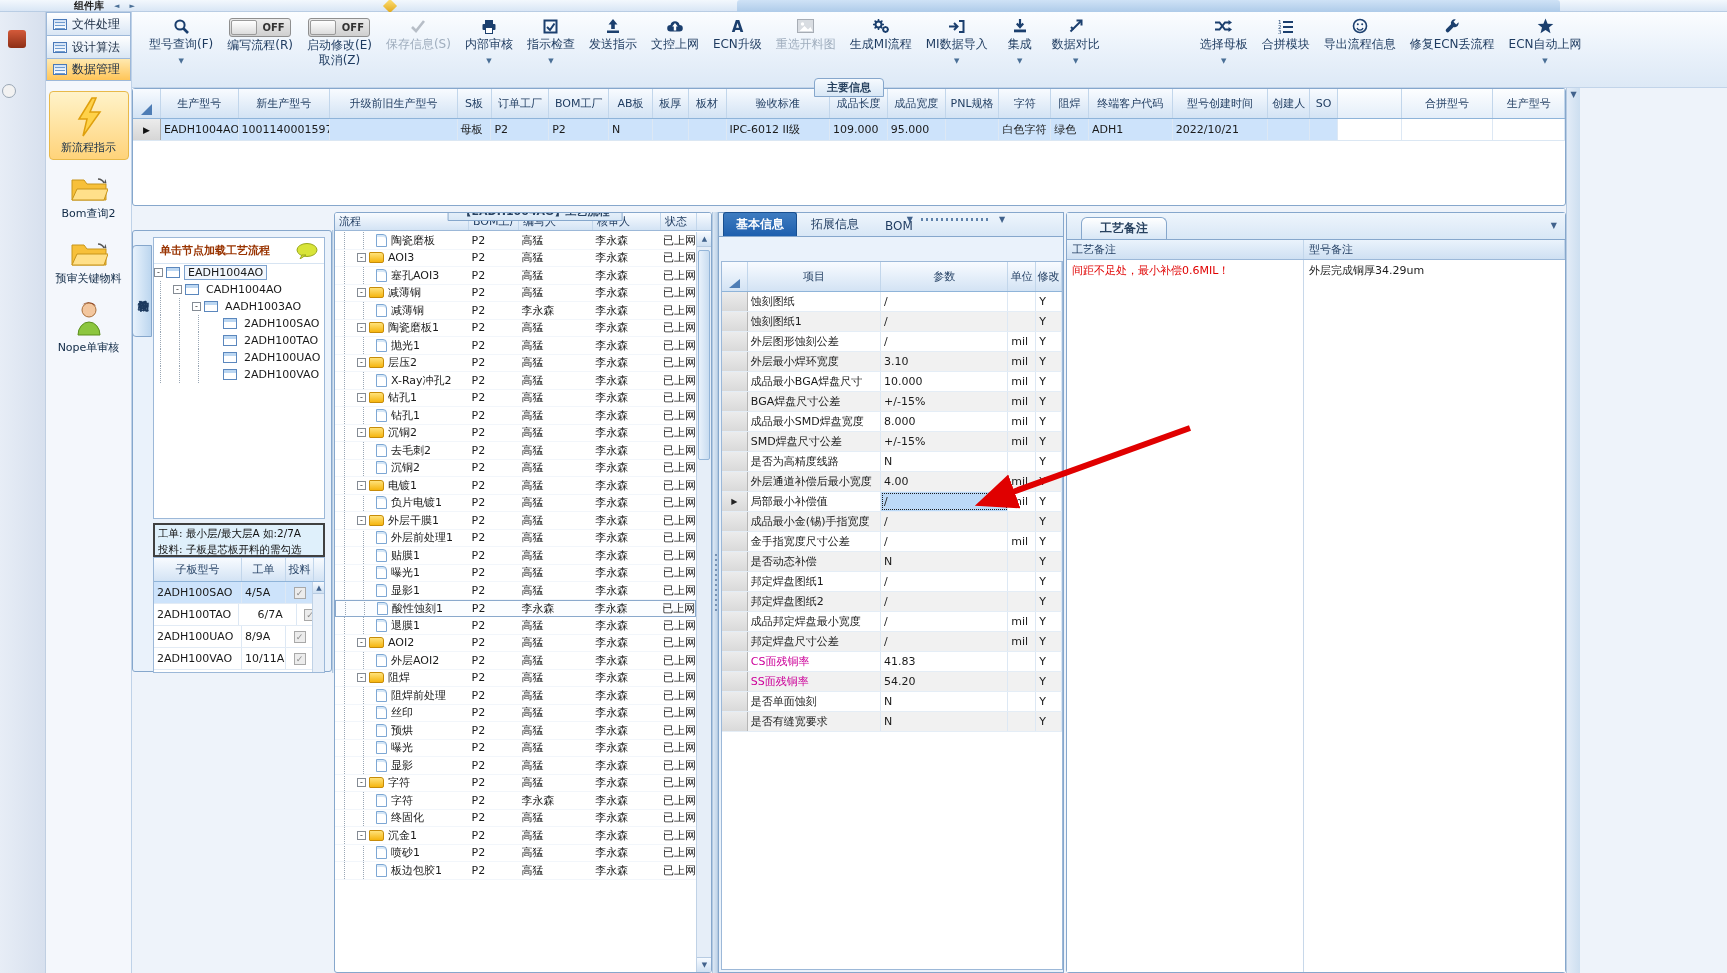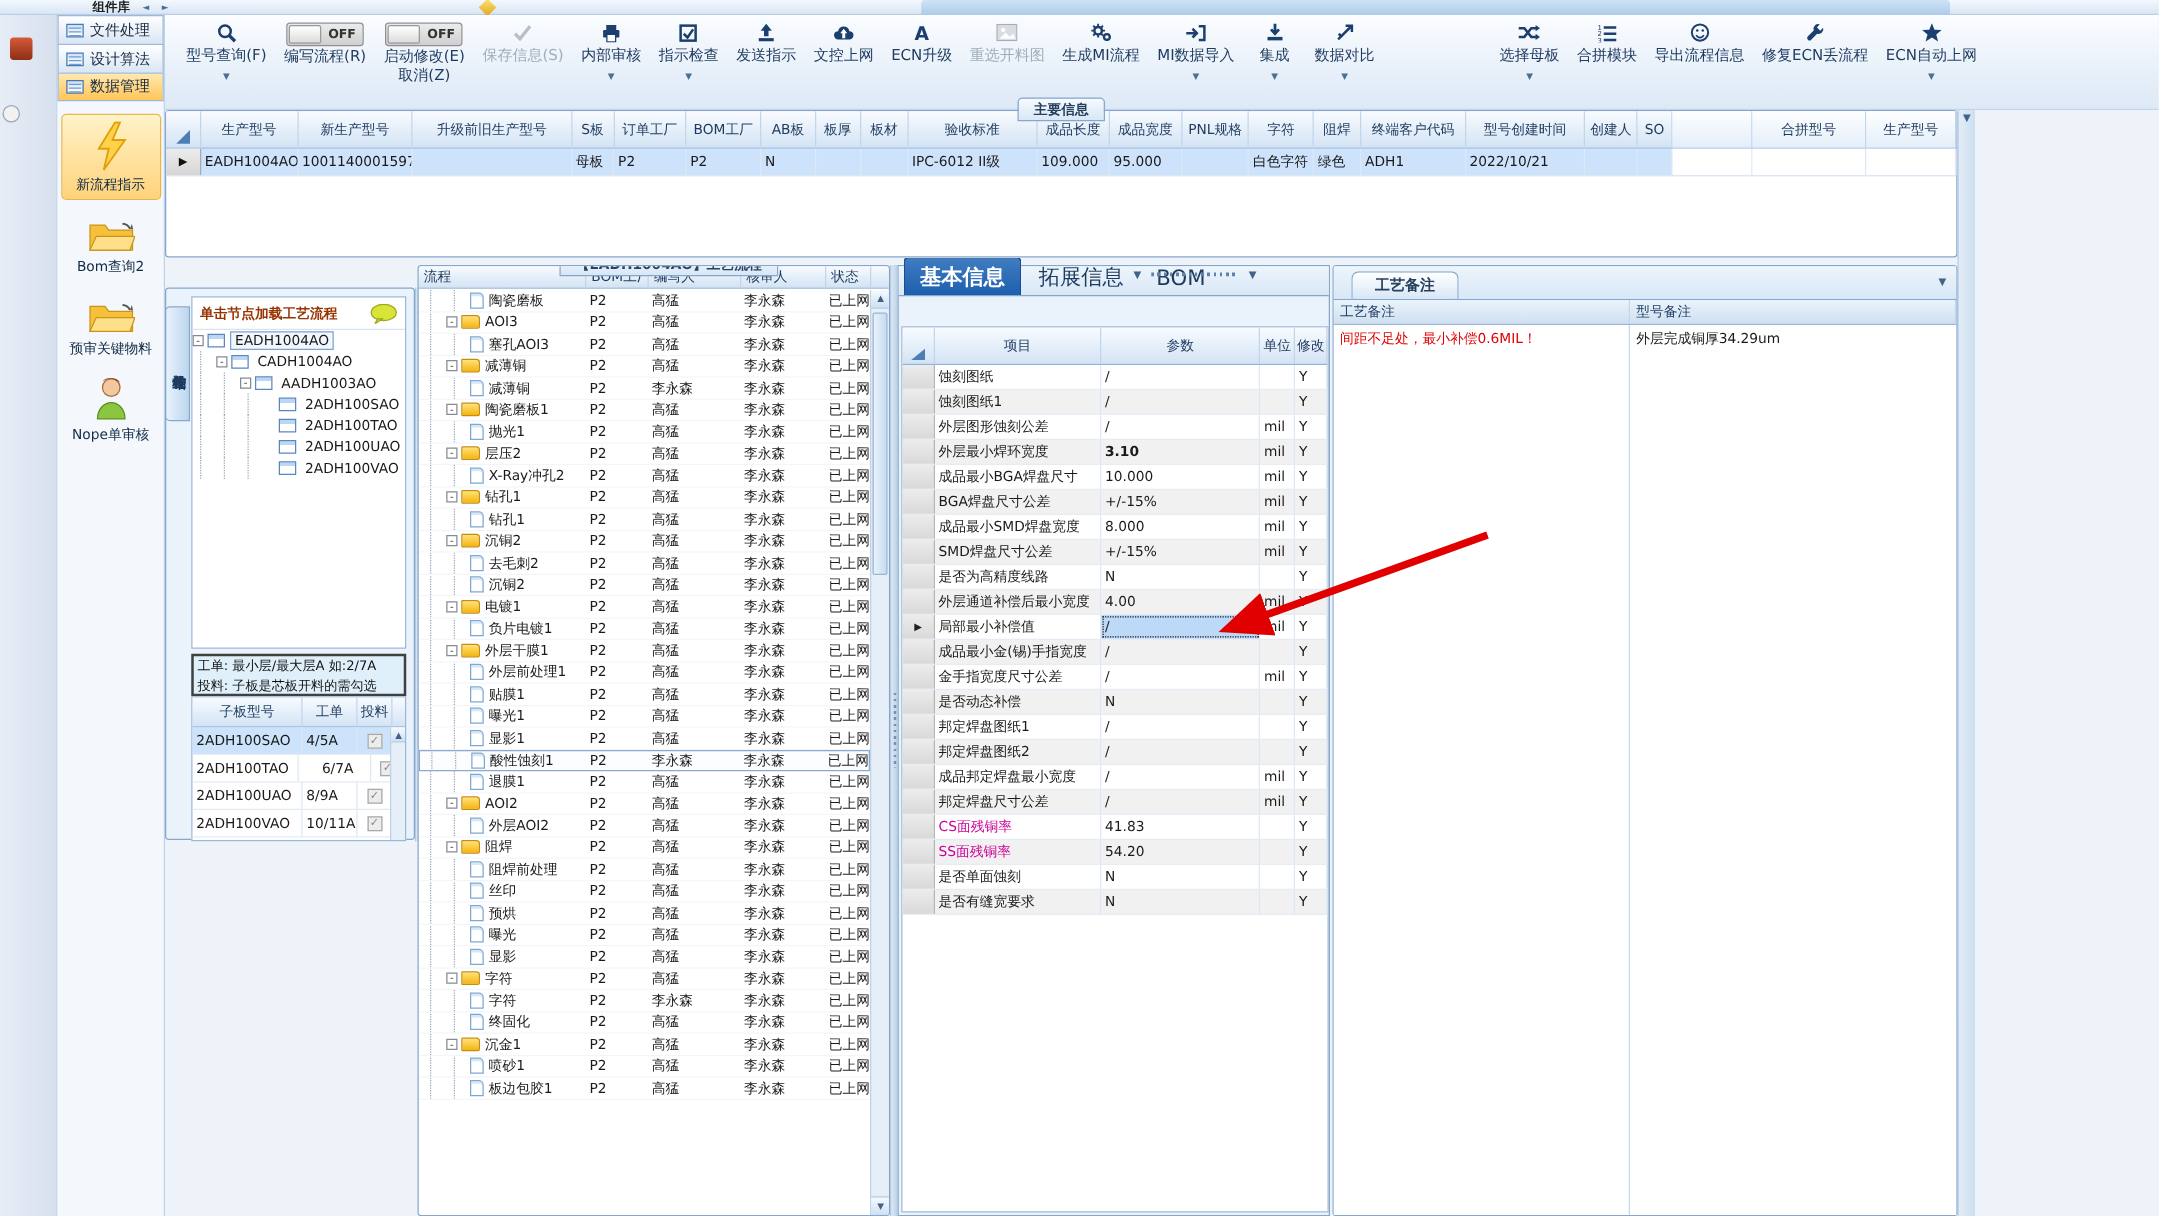--- a/index.html
+++ b/index.html
@@ -90,21 +90,21 @@
   .scr-btn { width:15px; height:15px; display:flex; align-items:center; justify-content:center; font-size:7px; color:#41628c; background:linear-gradient(#f6faff,#cfe0f2); border-bottom:1px solid #b7cbe2; }
   .scr-thumb { position:absolute; left:1px; width:12px; border:1px solid #93b5d8; border-radius:2px; background:linear-gradient(90deg,#e9f2fb,#c8dcf0); }
 
   
   .vsplit { position:absolute; width:6px; background:linear-gradient(90deg,#dbe7f4,#c3d6ea); border-left:1px solid #b3c9e0; border-right:1px solid #b3c9e0; }
   .vsplit .dots { position:absolute; left:2px; top:45%; width:2px; height:60px; background:repeating-linear-gradient(#7591b4 0 2px, transparent 2px 5px); }
 
   
   #params { left:718px; top:212px; width:346px; height:761px; background:#eaf2fb; border-radius:0; }
   #ptabs { height:24px; display:flex; align-items:flex-end; background:linear-gradient(#eef5fc,#d8e7f6); border-bottom:1px solid #86a7cc; padding-left:4px; gap:2px; }
-  .ptab { padding:3px 12px; font-size:17px; color:#1d3a5f; border-radius:3px 3px 0 0; cursor:pointer; }
+  .ptab { padding:3px 12px; font-size:12px; color:#1d3a5f; border-radius:3px 3px 0 0; cursor:pointer; }
   .ptab.active { background:linear-gradient(#3f7cc0,#1d5fae); color:#fff; font-weight:bold; border:1px solid #174e8f; border-bottom:none; }
   #psubtab { height:24px; display:flex; align-items:flex-end; padding-left:18px; background:#eaf2fb; }
   #psubtab .sub { background:linear-gradient(#ffffff,#dcead8); background:linear-gradient(#ffffff,#d8e7f6); border:1px solid #86a7cc; border-bottom:none; border-radius:6px 6px 0 0; padding:2px 16px; font-weight:bold; font-size:12px; color:#27415f; }
   #ptable { position:absolute; left:2px; top:48px; width:342px; bottom:2px; background:#fff; border:1px solid #9cb8d8; overflow:hidden; }
   #p-head { height:30px; }
   .parow { display:flex; height:20px; border-bottom:1px solid #e4edf6; }
   .parow:nth-child(even) { background:#f1f1f1; }
   .parow .cell { font-size:11px; }
   .parow .pmark { background:linear-gradient(#ececec,#d9d9d9); border-right:1px solid #b5b5b5; display:flex; align-items:center; justify-content:center; font-size:8px; color:#222; }
   .parow.pink .cell.item { color:#cc0099; }
@@ -1066,21 +1066,21 @@
         <div class="parow">
           <div class="pmark" style="width: 26px;"></div>
           <div class="cell item" style="width: 134px;">外层图形蚀刻公差</div>
           <div class="cell" style="width: 128px;">/</div>
           <div class="cell" style="width: 28px;">mil</div>
           <div class="cell" style="width: 26px;">Y</div>
         </div>
         <div class="parow">
           <div class="pmark" style="width: 26px;"></div>
           <div class="cell item" style="width: 134px;">外层最小焊环宽度</div>
-          <div class="cell" style="width: 128px; font-weight: bold;">3.10</div>
+          <div class="cell" style="width: 128px;">3.10</div>
           <div class="cell" style="width: 28px;">mil</div>
           <div class="cell" style="width: 26px;">Y</div>
         </div>
         <div class="parow">
           <div class="pmark" style="width: 26px;"></div>
           <div class="cell item" style="width: 134px;">成品最小BGA焊盘尺寸</div>
           <div class="cell" style="width: 128px;">10.000</div>
           <div class="cell" style="width: 28px;">mil</div>
           <div class="cell" style="width: 26px;">Y</div>
         </div>

